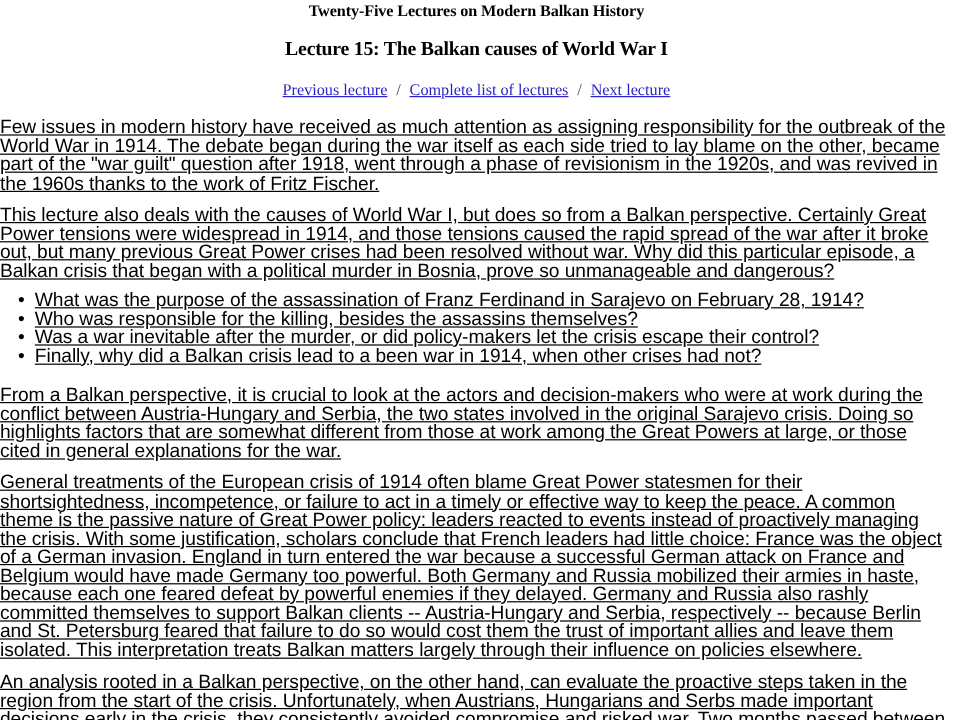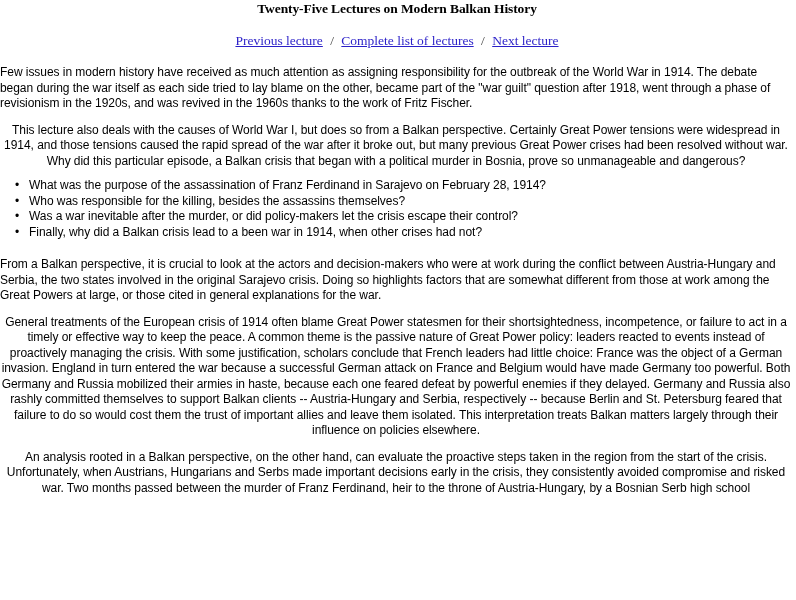--- a/index.html
+++ b/index.html
@@ -48,30 +48,31 @@
       color: #2a1fc8;
       text-decoration: underline;
       cursor: pointer;
     }
     .nav .sep {
       color: #444;
       margin: 0 4px;
     }
     p, li {
       font-family: "Liberation Sans", sans-serif;
-      font-size: 12px;
+      font-size: 16px;
       line-height: 15.5px;
       letter-spacing: -0.05px;
+      text-decoration: underline;
     }
     p.body {
       margin: 0;
       padding-right: 2px;
     }
     .p1 { margin-top: 16px !important; }
-    .gap { margin-top: 11px !important; text-align: center; }
+    .gap { margin-top: 11px !important; }
     ul.questions {
       margin: 9px 0 0 0;
       padding-left: 29px;
       list-style: none;
     }
     ul.questions li {
       position: relative;
       margin: 0;
       padding-left: 0;
     }
@@ -89,20 +90,21 @@
     }
     .sh-gap { margin-top: 17px !important; }
   </style>
 </head>
 <body>
 
 <div class="page">
 
   <h3 class="site-title">Twenty-Five Lectures on Modern Balkan History</h3>
 
+  <h2 class="lecture-title">Lecture 15: The Balkan causes of World War I</h2>
 
   <div class="nav">
     <a>Previous lecture</a>
     <span class="sep">/</span>
     <a>Complete list of lectures</a>
     <span class="sep">/</span>
     <a>Next lecture</a>
   </div>
 
   <p class="body p1">Few issues in modern history have received as much attention as assigning responsibility for the outbreak of the World War in 1914. The debate began during the war itself as each side tried to lay blame on the other, became part of the "war guilt" question after 1918, went through a phase of revisionism in the 1920s, and was revived in the 1960s thanks to the work of Fritz Fischer.</p>

